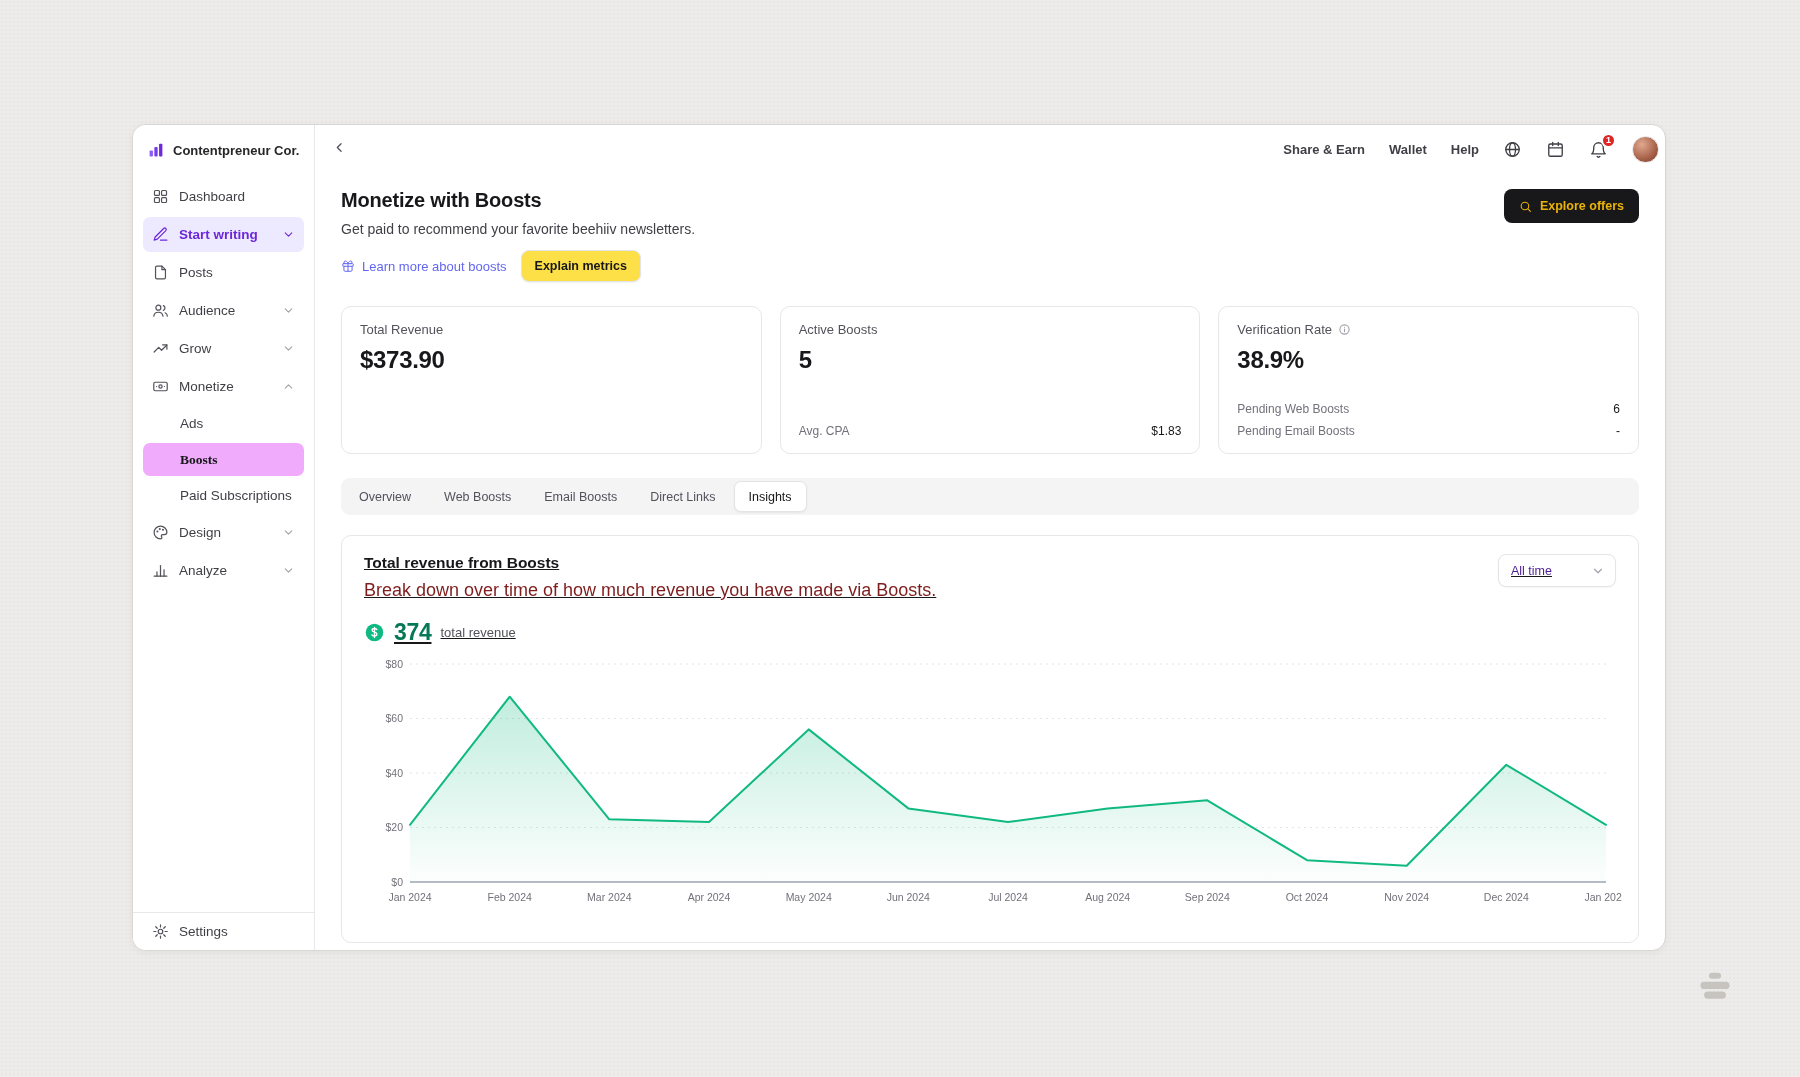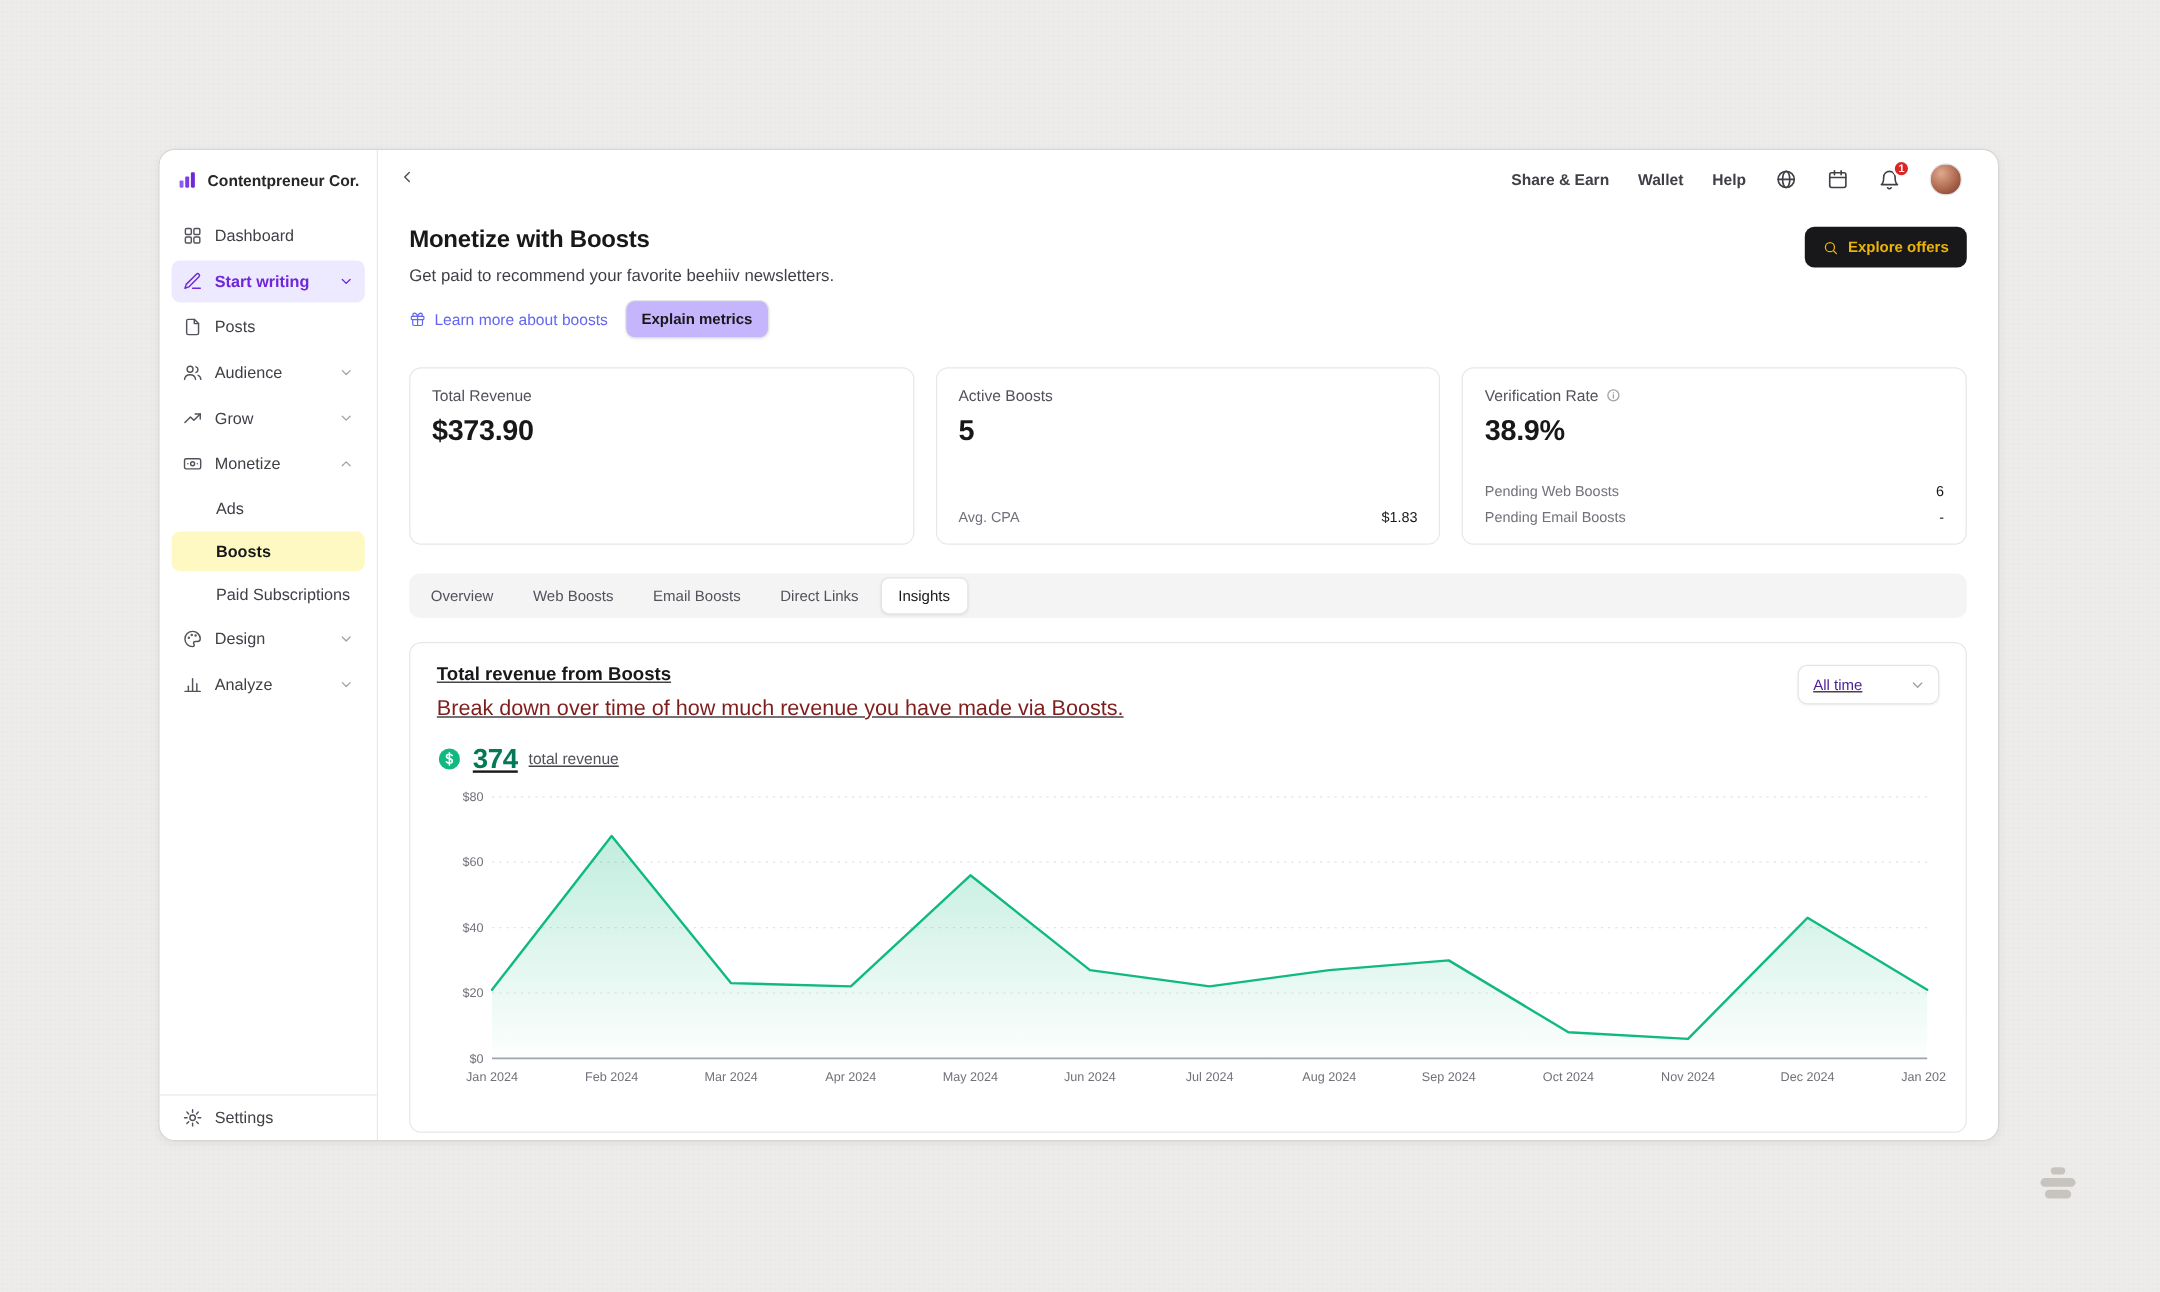--- a/index.html
+++ b/index.html
@@ -30,48 +30,48 @@
   .ws-name { font-size:13px; font-weight:700; color:#27272a; white-space:nowrap; overflow:hidden; }
   .nav { padding:4px 10px 0; flex:1; }
   .nav-item { height:35px; display:flex; align-items:center; gap:10px; padding:0 9px; border-radius:7px; font-size:13.5px; color:#3f3f46; margin-bottom:3px; cursor:pointer;text-align:right; }
   .nav-item .nicon { width:17px; height:17px; display:flex; color:#52525b; flex-shrink:0; }
   .nav-item .nicon svg { width:17px; height:17px; }
   .chev { margin-left:auto; width:13px; height:13px; display:flex; color:#a1a1aa; }
   .chev svg { width:13px; height:13px; }
   .nav-item.purple { background:#ede9fe; color:#6d28d9; font-weight:600; }
   .nav-item.purple .nicon, .nav-item.purple .chev { color:#6d28d9; }
   .sub-item { height:33px; display:flex; align-items:center; padding:0 9px 0 37px; border-radius:7px; font-size:13.5px; color:#3f3f46; margin-bottom:3px; cursor:pointer; }
-  .sub-item.active { background:#fef9c3; color:#18181b; font-weight:600; }
+  .sub-item.active { background:#f0abfc; color:#18181b; font-weight:600;font-family:Liberation Serif, serif; }
   .settings-row { border-top:1px solid #e8e8ea; height:38px; display:flex; align-items:center; gap:10px; padding:0 19px; font-size:13.5px; color:#3f3f46; cursor:pointer; }
   .settings-row .nicon { width:17px; height:17px; display:flex; color:#52525b; }
   .settings-row svg { width:17px; height:17px; }
 
   
   .main { flex:1; display:flex; flex-direction:column; min-width:0; }
-  .topbar { height:48px; display:flex; align-items:center; padding:0 30px 0 10px; }
+  .topbar { height:48px; display:flex; align-items:center; padding:0 6px 0 10px; }
   .collapse-btn { width:28px; height:28px; border-radius:7px; display:flex; align-items:center; justify-content:center; color:#52525b; cursor:pointer; background:none; border:none; }
   .collapse-btn svg { width:15px; height:15px; }
   .topbar-right { margin-left:auto; display:flex; align-items:center; gap:24px; }
   .topbar-link { font-size:13px; font-weight:600; color:#3f3f46; cursor:pointer; }
   .topbar-icon { width:19px; height:19px; display:flex; color:#3f3f46; cursor:pointer; position:relative; }
   .topbar-icon svg { width:19px; height:19px; }
   .badge { position:absolute; top:-7px; right:-8px; background:#dc2626; color:#fff; font-size:9px; font-weight:700; min-width:15px; height:15px; border-radius:8px; display:flex; align-items:center; justify-content:center; border:2px solid #fff; padding:0 3px; }
   .avatar { width:27px; height:27px; border-radius:50%; cursor:pointer; background:radial-gradient(circle at 35% 30%, #e0a98f, #a35c44 65%, #74392a); border:1px solid #e4e4e7; }
 
   
   .content { flex:1; padding:16px 26px 20px; overflow:hidden; }
   .header-row { display:flex; align-items:flex-start; }
   .page-title { font-size:20px; font-weight:700; letter-spacing:-0.2px; color:#18181b; }
   .page-sub { margin-top:9px; font-size:14px; color:#3f3f46; }
   .explore-btn { margin-left:auto; background:#18181b; color:#eab308; border:none; border-radius:8px; height:34px; padding:0 15px; display:flex; align-items:center; gap:8px; font-size:12.5px; font-weight:600; cursor:pointer; font-family:inherit; }
   .explore-btn svg { width:13px; height:13px; }
   .actions-row { margin-top:13px; display:flex; align-items:center; gap:14px; }
   .learn-link { display:flex; align-items:center; gap:7px; font-size:13px; font-weight:500; color:#6366f1; cursor:pointer; text-decoration:none; }
   .learn-link svg { width:14px; height:14px; }
-  .explain-btn { background:#c4b5fd; border:1px solid #e4e4e7; border-radius:8px; padding:8px 13px; font-size:12.5px; font-weight:600; color:#18181b; box-shadow:0 1px 2px rgba(0,0,0,.05); cursor:pointer; font-family:inherit; }
+  .explain-btn { background:#fde047; border:1px solid #e4e4e7; border-radius:8px; padding:8px 13px; font-size:12.5px; font-weight:600; color:#18181b; box-shadow:0 1px 2px rgba(0,0,0,.05); cursor:pointer; font-family:inherit; }
 
   
   .stats-row { margin-top:24px; display:flex; gap:18px; }
   .stat-card { flex:1; border:1px solid #e7e7e9; border-radius:10px; background:#fff; padding:15px 18px; height:148px; display:flex; flex-direction:column; }
   .stat-label { font-size:13px; color:#52525b; display:flex; align-items:center; gap:6px; }
   .stat-label .info { width:13px; height:13px; display:flex; color:#a1a1aa; }
   .stat-label .info svg { width:13px; height:13px; stroke-width:2; }
   .stat-value { margin-top:9px; font-size:24px; font-weight:700; letter-spacing:-0.3px; color:#18181b; }
   .stat-rows { margin-top:auto; display:flex; flex-direction:column; gap:8px; }
   .stat-row { display:flex; justify-content:space-between; font-size:12px; }

